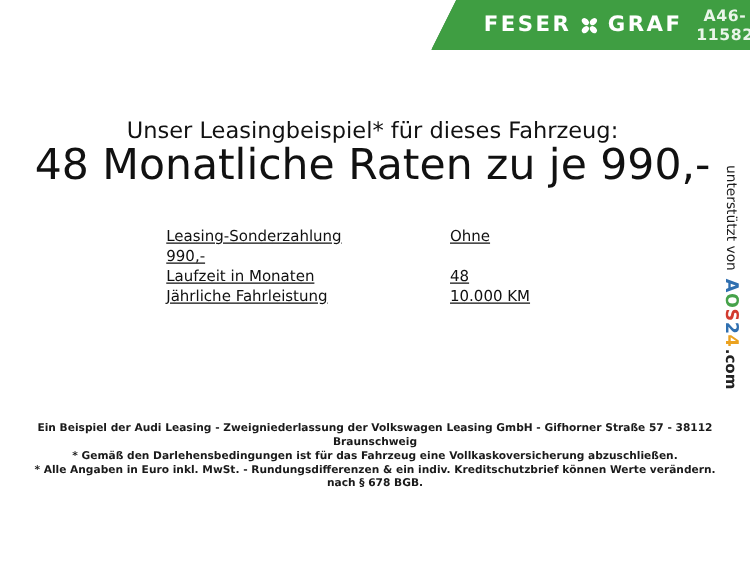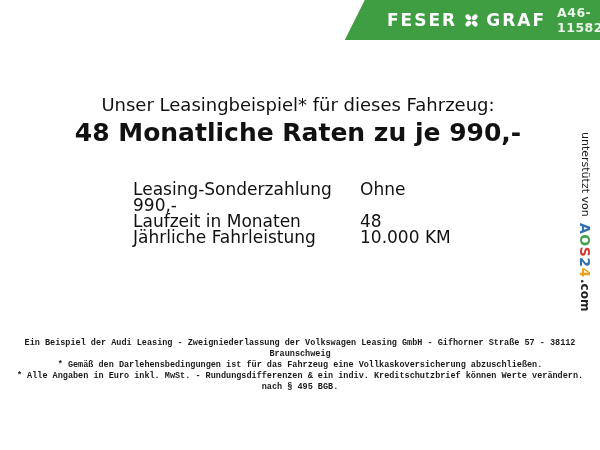--- a/index.html
+++ b/index.html
@@ -27,44 +27,46 @@
   }
   .banner-edge {
     position: absolute; inset: 0;
     background: #2e7d33;
     clip-path: polygon(20px 0, 26px 0, 6px 100%, 0 100%);
   }
   .banner-content {
     position: absolute; inset: 0;
     display: flex; align-items: center;
     padding-left: 42px;
+    text-align: center;
   }
   .brand {
     color: #ffffff; font-weight: bold;
     font-size: 17px; letter-spacing: 2px;
   }
   .clover { display: inline-flex; margin: 0 6px; }
   .vehicle-id {
     color: #e9f5e9; font-weight: 600;
     font-size: 12.5px; letter-spacing: 0.5px;
     margin-left: 11px;
   }
 
   
   .title-block {
     position: absolute; top: 54px; left: 0;
     width: 596px; text-align: center; margin-top: 39px;
   }
   .title-line1 { font-size: 18px; line-height: 24px; }
-  .title-line2 { font-size: 25px; line-height: 31px; font-weight: bold; }
+  .title-line2 { font-size: 34px; line-height: 31px; }
 
   
   .specs {
     position: absolute; top: 181px; left: 133px;
-    font-size: 17px;
+    font-size: 12px;
+    text-decoration: underline;
   }
   .spec-row { display: flex; line-height: 16px; }
   .spec-label { width: 227px; }
   .spec-value { white-space: nowrap; }
 
   
   .sidebar-vertical {
     position: absolute; top: 132px; right: 7px;
     writing-mode: vertical-rl;
     font-size: 11px; color: #1a1a1a;
@@ -80,21 +82,21 @@
 
   
   .footer {
     position: absolute; top: 338px; left: 0;
     width: 600px;
     font-size: 8.5px; font-weight: bold;
     color: #1a1a1a;
   }
   .footer-line {
     display: flex; justify-content: center;
-    line-height: 11px; white-space: nowrap; font-family: Liberation Mono, monospace;
+    line-height: 11px; white-space: nowrap;
   }
 </style>
 </head>
 <body>
 
 <div class="page">
 
   <div class="banner">
     <div class="banner-edge"></div>
     <div class="banner-bg"></div>
@@ -142,16 +144,16 @@
     <span>unterstützt von</span>
     <span class="aos-logo"><span style="color:#2f6fb0">A</span><span style="color:#46a24a">O</span><span style="color:#d23b2f">S</span><span style="color:#2f6fb0">2</span><span style="color:#eba220">4</span></span>
     <span class="logo-suffix">.com</span>
   </div>
 
   <div class="footer">
     <div class="footer-line">Ein Beispiel der Audi Leasing - Zweigniederlassung der Volkswagen Leasing GmbH - Gifhorner Straße 57 - 38112</div>
     <div class="footer-line">Braunschweig</div>
     <div class="footer-line">* Gemäß den Darlehensbedingungen ist für das Fahrzeug eine Vollkaskoversicherung abzuschließen.</div>
     <div class="footer-line">* Alle Angaben in Euro inkl. MwSt. - Rundungsdifferenzen &amp; ein indiv. Kreditschutzbrief können Werte verändern.</div>
-    <div class="footer-line">nach § 495 BGB.</div>
+    <div class="footer-line">nach § 678 BGB.</div>
   </div>
 
 </div>
 
 </body></html>

